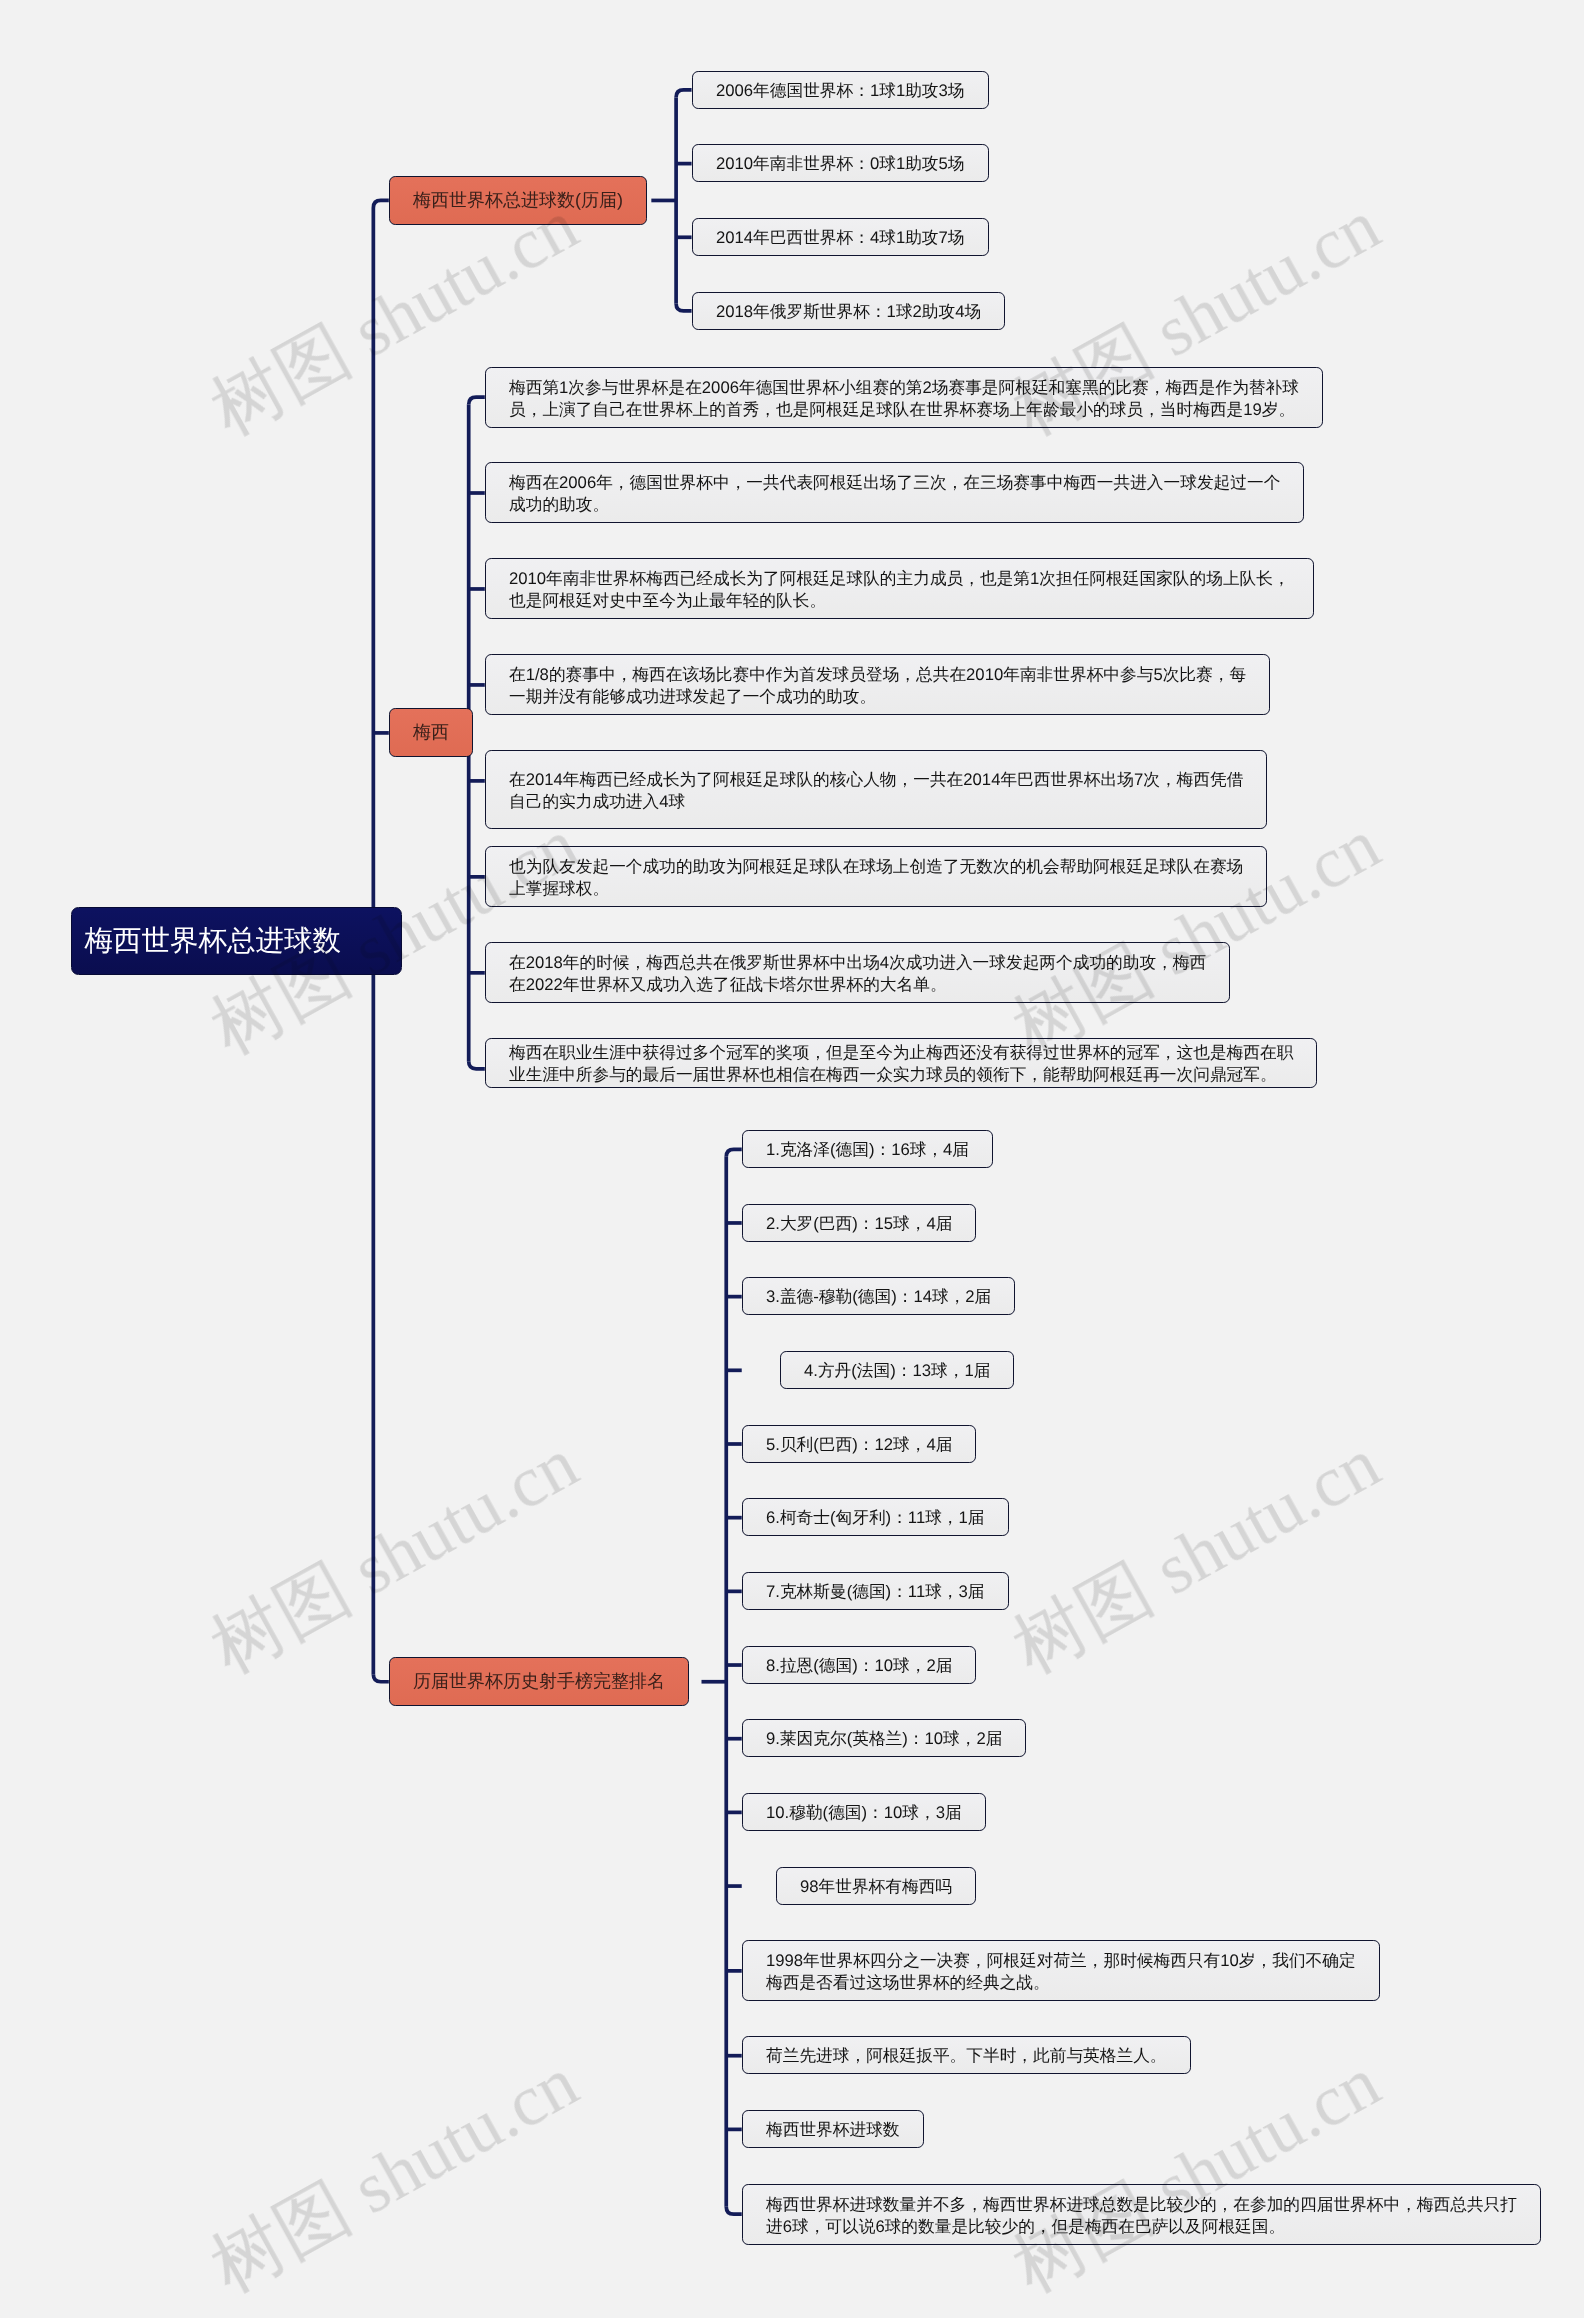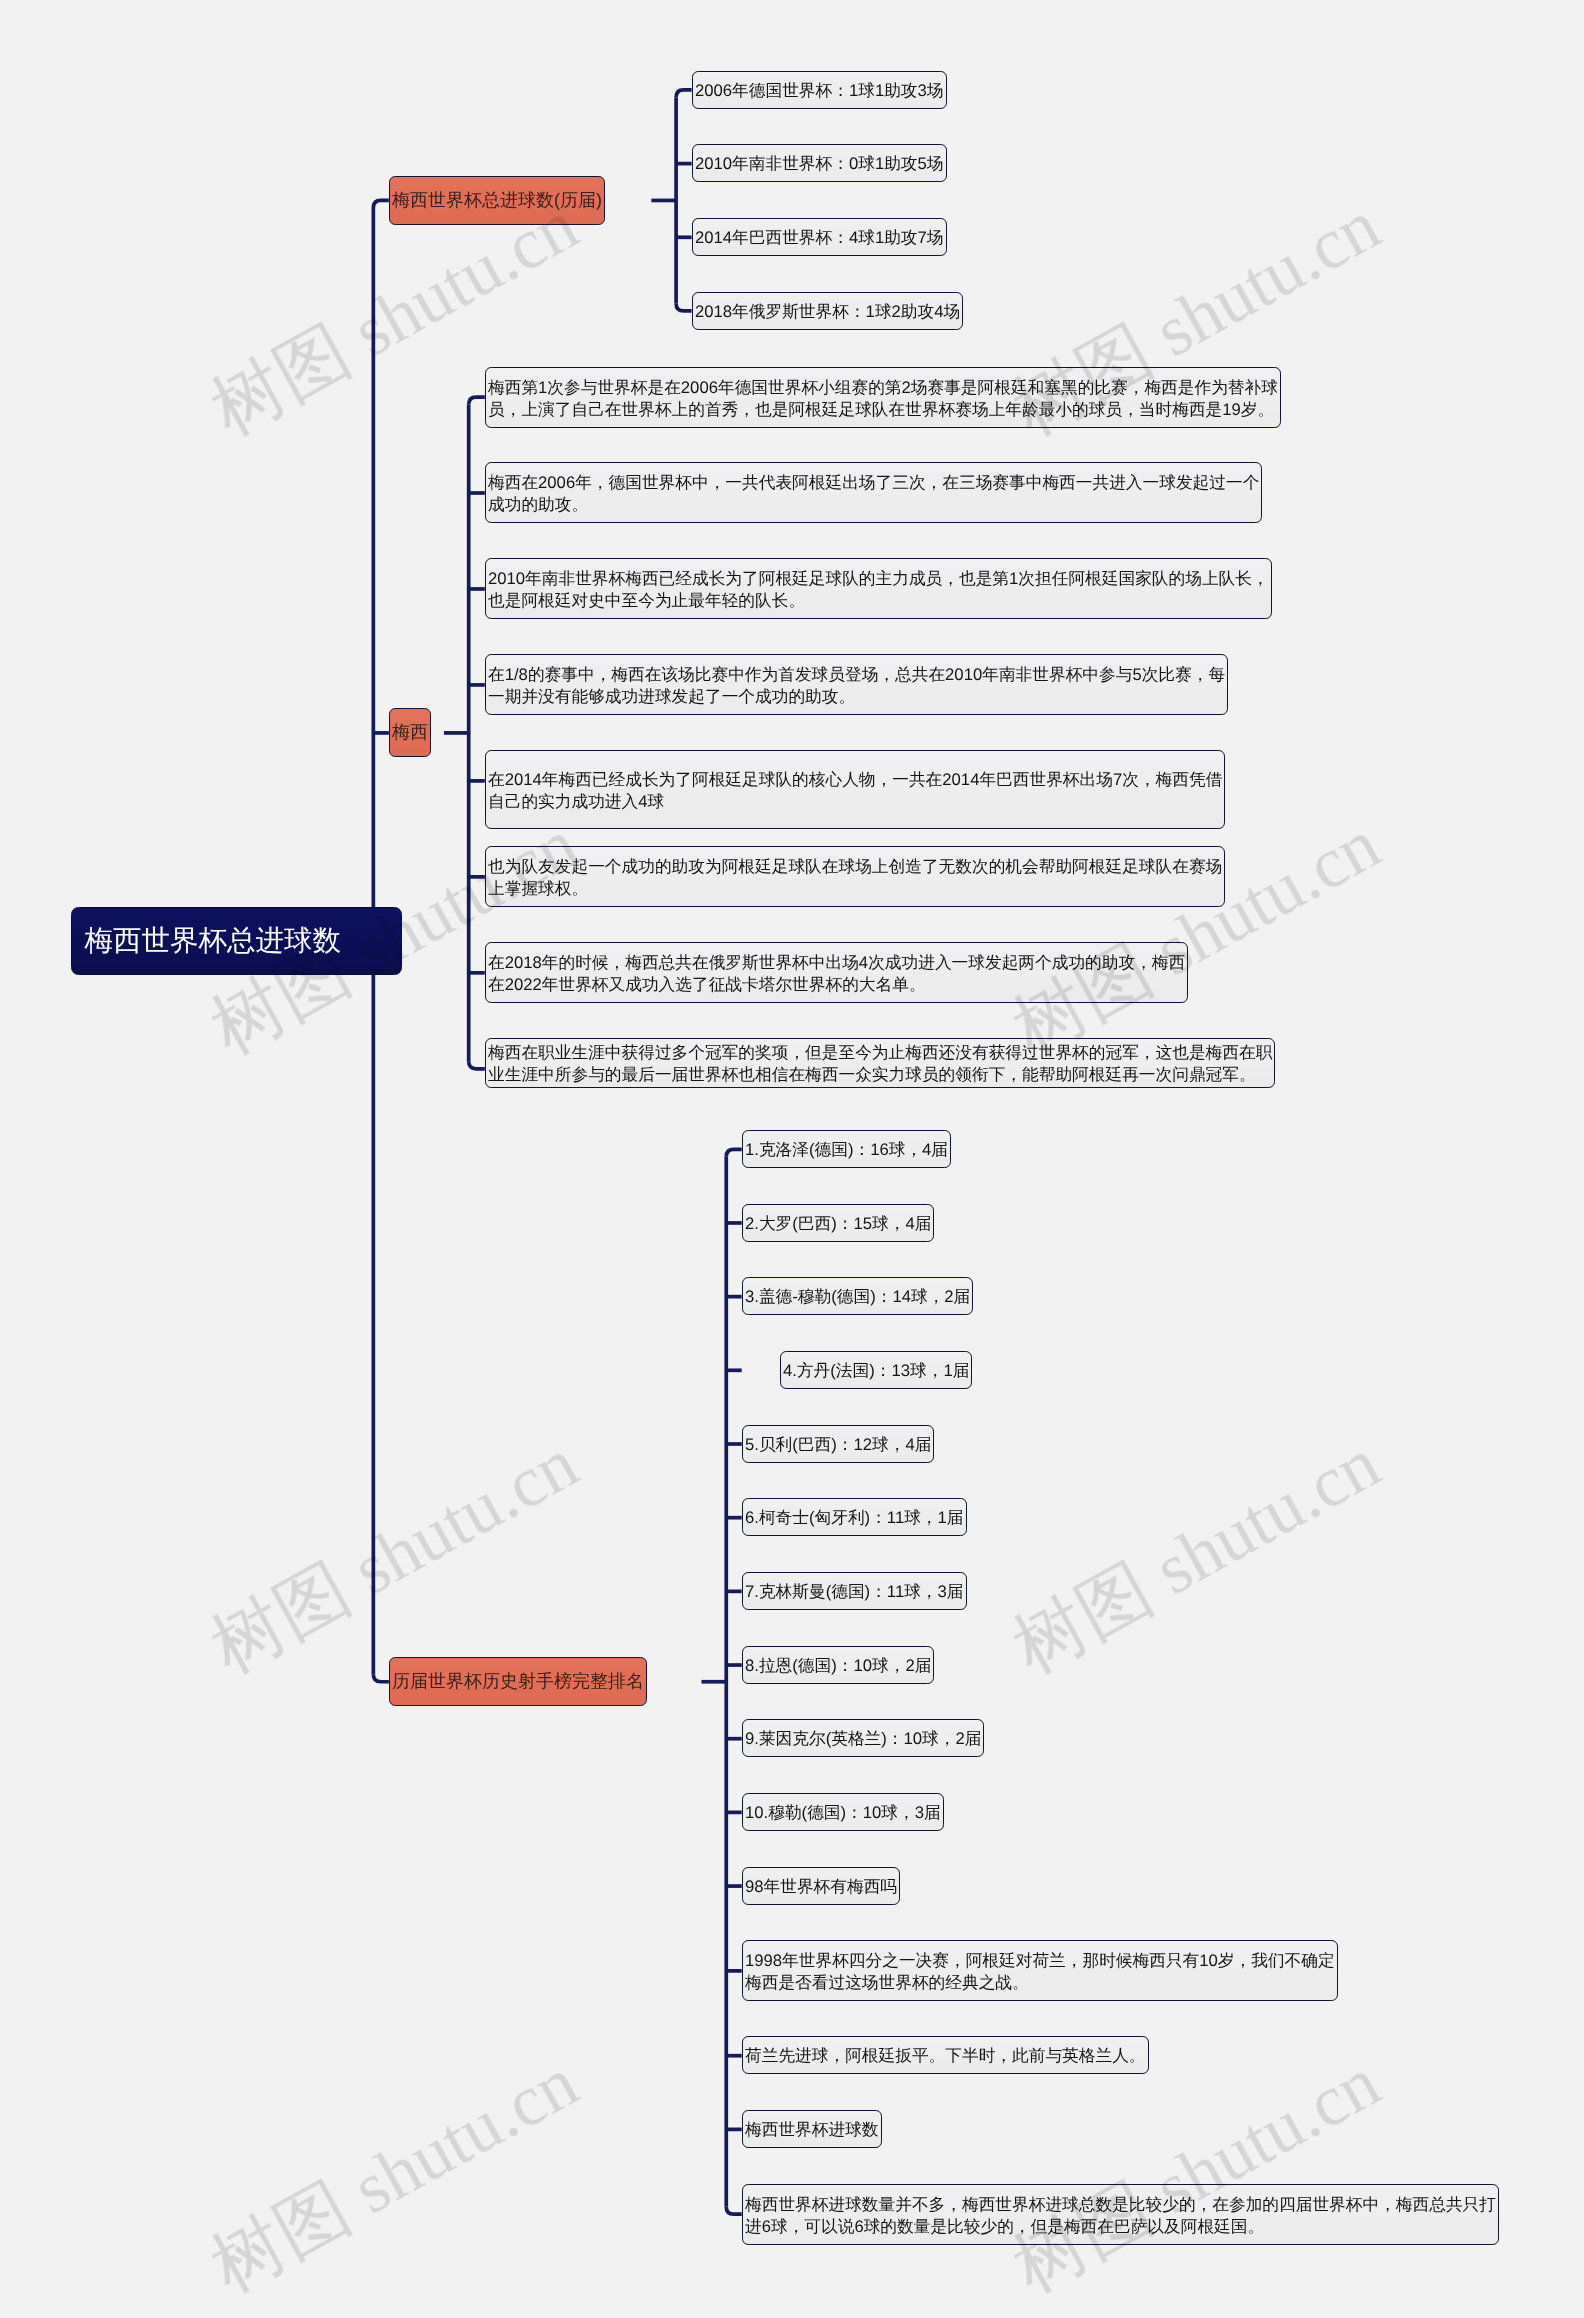--- a/index.html
+++ b/index.html
@@ -7,21 +7,21 @@
 body{width:1585px;height:2319px;background:#f2f2f2;position:relative;overflow:hidden;
   font-family:"Liberation Sans",sans-serif;-webkit-font-smoothing:antialiased;text-rendering:geometricPrecision;}
 #stage{position:absolute;inset:0;width:1585px;height:2319px;overflow:hidden;}
 .wm{position:absolute;transform:rotate(-29deg);transform-origin:0 100%;color:rgba(0,0,0,0.118);
   font-size:72px;font-family:"Liberation Serif",serif;white-space:nowrap;line-height:1;
   pointer-events:none;user-select:none;}
 .wm span{display:block;transform:translateZ(0);}
 svg.links{position:absolute;left:0;top:0;}
 svg.links path{fill:none;stroke:#131c58;stroke-width:6.0;stroke-linecap:butt;stroke-linejoin:round;}
 .node{position:absolute;box-sizing:border-box;border:1.9px solid #10142f;border-radius:6.2px;
-  display:flex;flex-direction:column;justify-content:center;padding:0 2px;white-space:pre;
+  display:flex;flex-direction:column;justify-content:center;padding:0 23px;white-space:pre;
   transform:translateZ(0);}
 .leaf{background:linear-gradient(180deg,#f0f0f2 0%,#ebebeb 100%);color:#141414;padding-top:2.5px;
   font-size:16.7px;line-height:22px;}
 .leaf .ln{display:block;}
 .branch{background:linear-gradient(180deg,#e4715a 0%,#df6b53 100%);color:#3a201a;
   font-size:18px;line-height:21.7px;}
 .root{background:linear-gradient(180deg,#0d1260 0%,#0a0d4f 100%);color:#ffffff;border-color:#070a35;border-radius:7.4px;
   font-size:28.5px;line-height:28.5px;padding:0 12.4px;}
 </style>
 </head>
@@ -88,21 +88,21 @@
 <div class="node leaf" style="left:742px;top:1130px;height:38px"><span class="ln">1.克洛泽(德国)：16球，4届</span></div>
 <div class="node leaf" style="left:742px;top:1204px;height:38px"><span class="ln">2.大罗(巴西)：15球，4届</span></div>
 <div class="node leaf" style="left:742px;top:1277px;height:38px"><span class="ln">3.盖德-穆勒(德国)：14球，2届</span></div>
 <div class="node leaf" style="left:780px;top:1351px;height:38px"><span class="ln">4.方丹(法国)：13球，1届</span></div>
 <div class="node leaf" style="left:742px;top:1425px;height:38px"><span class="ln">5.贝利(巴西)：12球，4届</span></div>
 <div class="node leaf" style="left:742px;top:1498px;height:38px"><span class="ln">6.柯奇士(匈牙利)：11球，1届</span></div>
 <div class="node leaf" style="left:742px;top:1572px;height:38px"><span class="ln">7.克林斯曼(德国)：11球，3届</span></div>
 <div class="node leaf" style="left:742px;top:1646px;height:38px"><span class="ln">8.拉恩(德国)：10球，2届</span></div>
 <div class="node leaf" style="left:742px;top:1719px;height:38px"><span class="ln">9.莱因克尔(英格兰)：10球，2届</span></div>
 <div class="node leaf" style="left:742px;top:1793px;height:38px"><span class="ln">10.穆勒(德国)：10球，3届</span></div>
-<div class="node leaf" style="left:742px;top:1867px;height:38px"><span class="ln">98年世界杯有梅西吗</span></div>
+<div class="node leaf" style="left:776px;top:1867px;height:38px"><span class="ln">98年世界杯有梅西吗</span></div>
 <div class="node leaf" style="left:742px;top:1940px;height:61px"><span class="ln">1998年世界杯四分之一决赛，阿根廷对荷兰，那时候梅西只有10岁，我们不确定</span><span class="ln">梅西是否看过这场世界杯的经典之战。</span></div>
 <div class="node leaf" style="left:742px;top:2036px;height:38px"><span class="ln">荷兰先进球，阿根廷扳平。下半时，此前与英格兰人。</span></div>
 <div class="node leaf" style="left:742px;top:2110px;height:38px"><span class="ln">梅西世界杯进球数</span></div>
 <div class="node leaf" style="left:742px;top:2184px;height:61px"><span class="ln">梅西世界杯进球数量并不多，梅西世界杯进球总数是比较少的，在参加的四届世界杯中，梅西总共只打</span><span class="ln">进6球，可以说6球的数量是比较少的，但是梅西在巴萨以及阿根廷国。</span></div>
 
 <div class="wm" style="left:235px;top:375px">
       <span>树图 shutu.cn</span>
     </div>
 <div class="wm" style="left:1037px;top:375px">
       <span>树图 shutu.cn</span>

